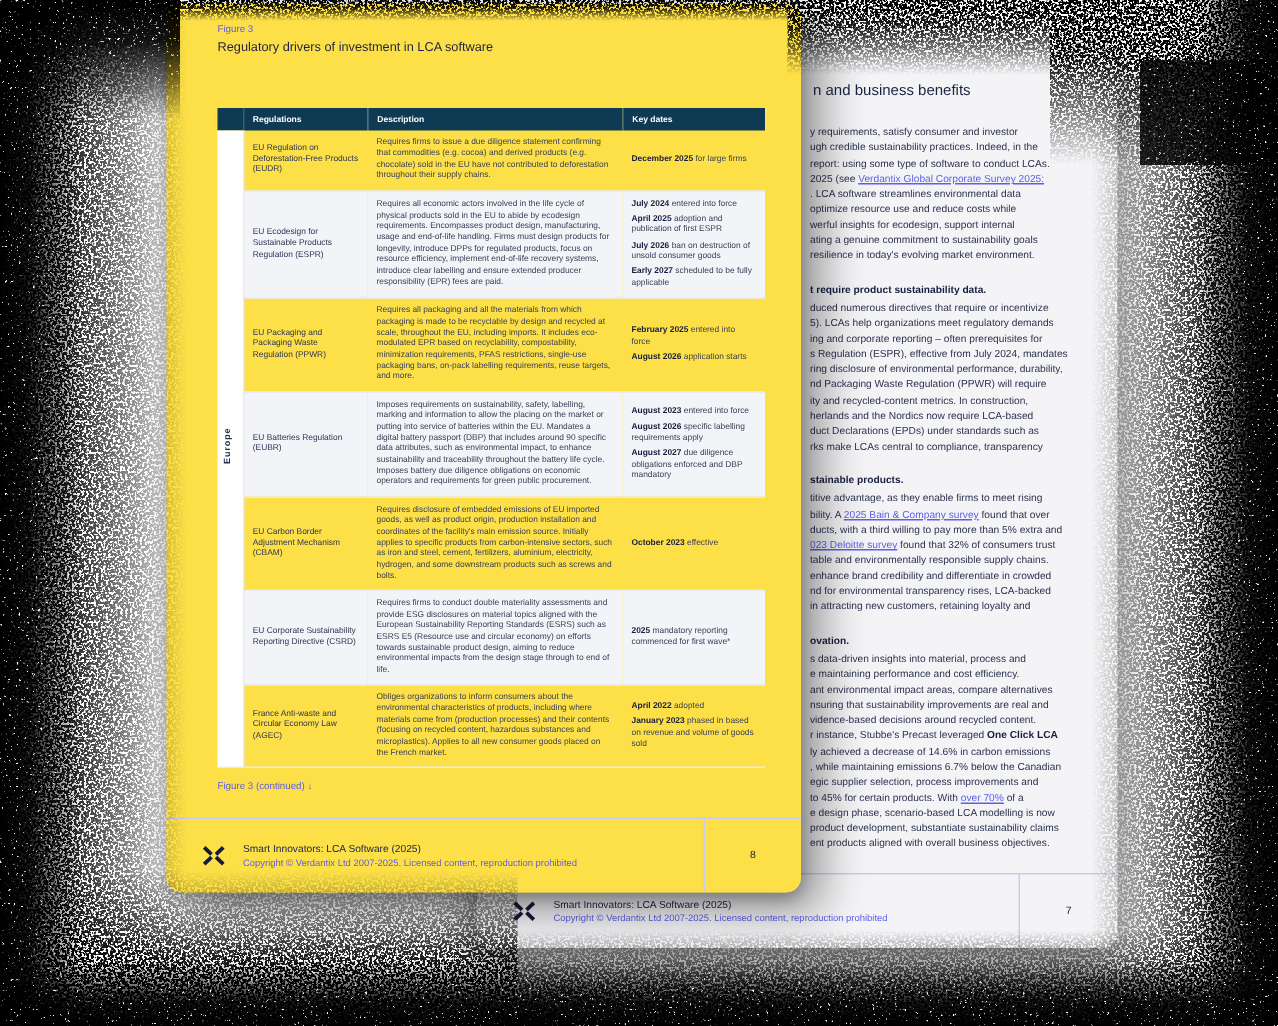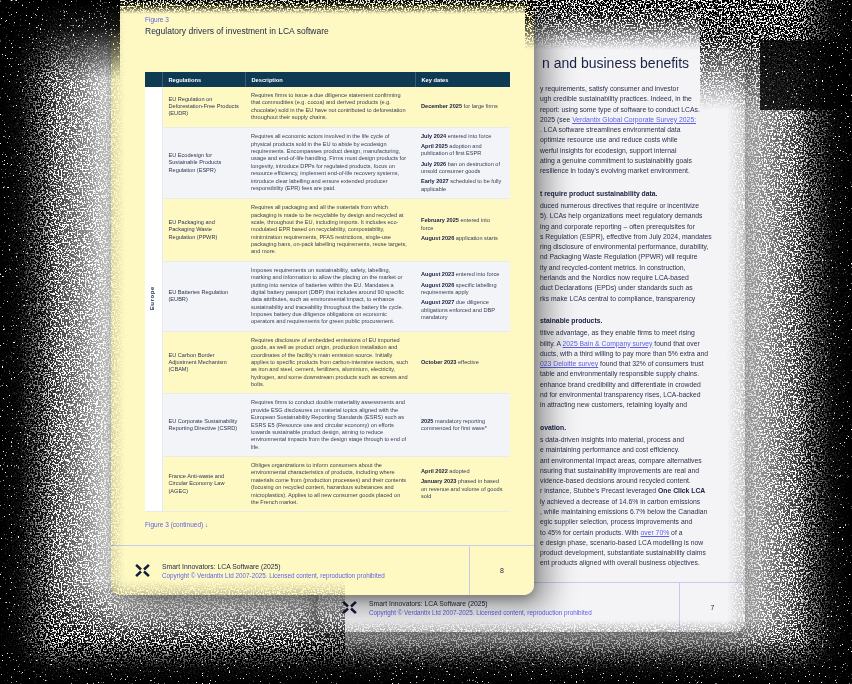--- a/index.html
+++ b/index.html
@@ -1,21 +1,21 @@
 <!DOCTYPE html>
 <html><head>
 <meta charset="utf-8">
 <style>
   html,body{margin:0;padding:0;background:#fff;}
   .canvas{position:relative;width:852px;height:684px;background:#ffffff;overflow:hidden;
           font-family:"Liberation Sans",sans-serif;}
   .page{position:absolute;border-radius:10px;overflow:hidden;}
   .back-page{left:318px;top:33px;width:427px;height:599px;background:#f4f4f6;
              box-shadow:0 12px 26px rgba(0,0,0,.5);z-index:1;}
-  .front-page{left:111px;top:2px;width:423px;height:593px;background:#fef9c3;
+  .front-page{left:111px;top:2px;width:423px;height:593px;background:#fde047;
               box-shadow:14px 12px 30px rgba(0,0,0,.40),0 4px 10px rgba(0,0,0,.25);z-index:2;}
 
   
   .fig-label{position:absolute;left:34px;top:14px;font-size:6.5px;color:#5d5fe8;}
   .fig-title{position:absolute;left:34px;top:24px;font-size:8.5px;color:#1c2344;}
   .reg-table{position:absolute;left:34px;top:70px;width:365px;border-collapse:collapse;table-layout:fixed;}
   .reg-table th{background:#0e3a53;color:#ffffff;font-size:5.7px;text-align:left;
                 padding:4.5px 6px;font-weight:bold;border-right:1px solid rgba(255,255,255,.18);}
   .reg-table td{font-size:5.6px;line-height:1.32;padding:5px 6px;vertical-align:middle;
                 color:#3a4058;border-bottom:1px solid #e7eaef;}
@@ -35,21 +35,21 @@
                display:flex;align-items:stretch;height:49px;background:inherit;}
   .footer-left{flex:1;display:flex;align-items:center;gap:12px;padding-left:24px;min-width:0;}
   .logo{width:15px;height:15px;flex:0 0 auto;}
   .footer-title{font-size:6.8px;color:#1c2344;margin-bottom:2px;white-space:nowrap;}
   .footer-copy{font-size:6.3px;color:#5d5fe8;white-space:nowrap;}
   .footer-page{width:64px;border-left:1px solid #c9cbee;display:flex;align-items:center;
                justify-content:center;font-size:7px;color:#1c2344;flex:0 0 auto;}
   .back-footer .footer-page{width:65px;}
 
   
-  .back-heading{position:absolute;left:224px;top:22px;font-size:14px;color:#1c2344;white-space:nowrap;}
+  .back-heading{position:absolute;left:224px;top:22px;font-size:10px;color:#1c2344;white-space:nowrap;}
   .back-text{position:absolute;left:222px;top:51px;width:190px;}
   .tline{font-size:6.8px;line-height:10.3px;white-space:nowrap;color:#2c324e;}
   .tline b{color:#171e40;}
   .blk{margin-bottom:2px;}
   .blk-p{margin-bottom:12px;}
   .blk-h .tline{font-weight:bold;color:#171e40;}
   .ilink{color:#5d5fe8;text-decoration:underline;}
 
   
   .noise{position:absolute;left:0;top:0;z-index:6;pointer-events:none;}

